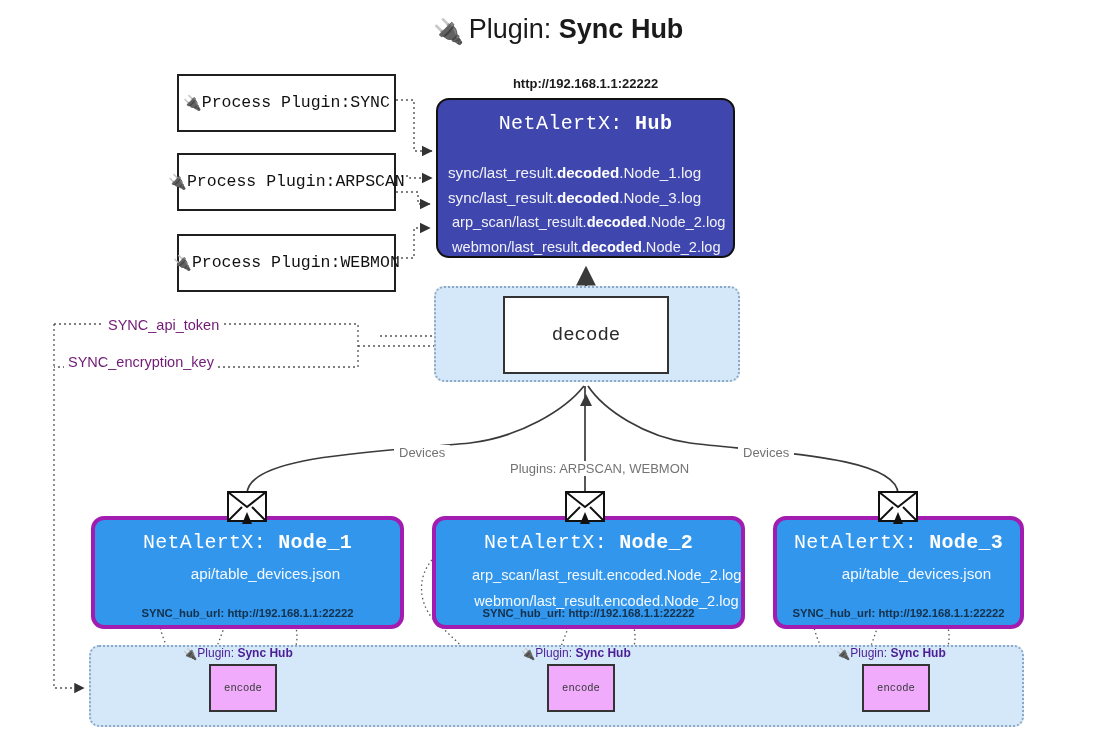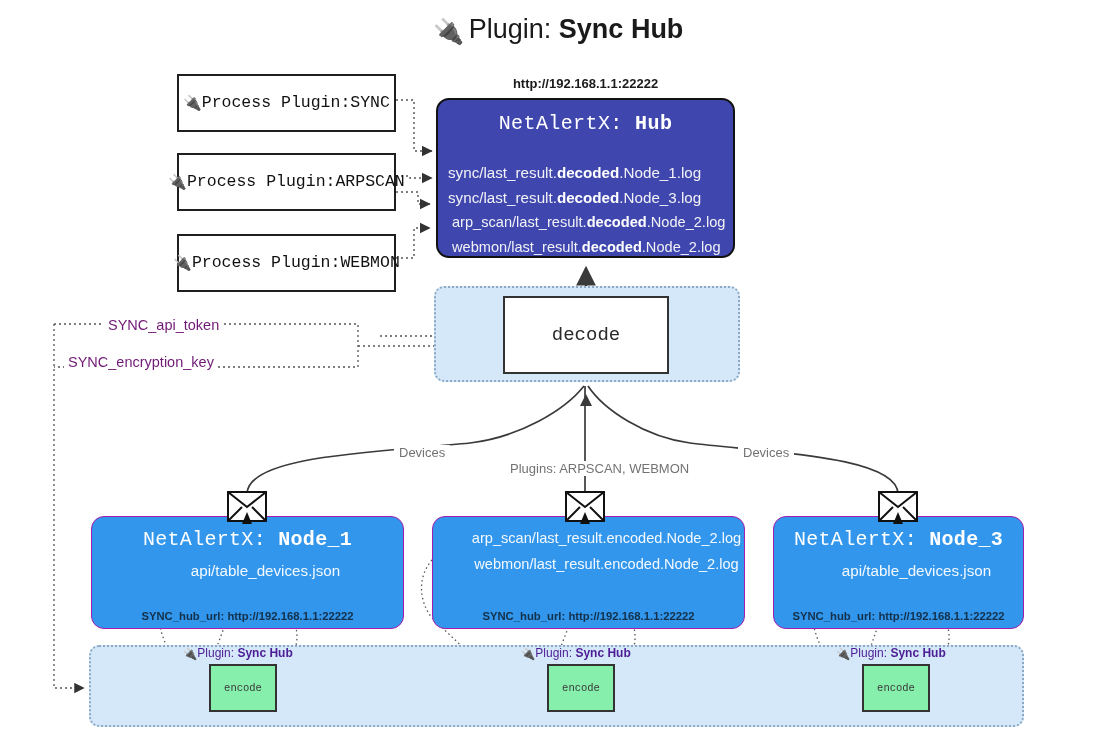--- a/index.html
+++ b/index.html
@@ -81,21 +81,21 @@
   .edgelabel{
     font-size:13px;color:#737373;white-space:nowrap;
     background:#ffffff;padding:0 5px;
   }
   #lbl-dev-l{left:394px;top:445px;}
   #lbl-dev-r{left:738px;top:445px;}
   #lbl-plugins{left:505px;top:461px;}
 
   
   .nodebox{
-    height:113px;background:#3196ec;border:1px solid #a21caf;border-radius:13px;
+    height:113px;background:#3196ec;border:4px solid #a21caf;border-radius:13px;
     color:#ffffff;overflow:hidden;
   }
   .nodebox .n-title{
     font-family:"Liberation Mono","DejaVu Sans Mono",monospace;
     font-size:20px;text-align:center;margin-top:11px;letter-spacing:.3px;white-space:nowrap;
   }
   .nodebox .n-title b{font-weight:700;}
   .nodebox .n-lines{margin-top:8px;}
   .nodebox .n-line{
     font-size:15.2px;line-height:24px;text-align:center;white-space:nowrap;color:#f4f9ff;padding-left:36px;
@@ -111,21 +111,21 @@
 
   
   .envelope{width:40px;height:31px;}
 
   
   #bottomband{
     left:89px;top:645px;width:935px;height:82px;
     background:#d4e8fa;border:2px dotted #8ba9c4;border-radius:10px;
   }
   .encodebox{
-    width:68px;height:48px;background:#86efac;border:2px solid #333;
+    width:68px;height:48px;background:#f0abfc;border:2px solid #333;
     display:flex;align-items:center;justify-content:center;
     font-family:"Liberation Mono","DejaVu Sans Mono",monospace;
     font-size:10.5px;color:#3a3a3a;
   }
   #enc1{left:209px;top:664px;}
   #enc2{left:547px;top:664px;}
   #enc3{left:862px;top:664px;}
   .plugintag{
     font-size:12px;color:#4c1d95;white-space:nowrap;
   }
@@ -233,20 +233,23 @@
     <div class="n-title">
       <span>NetAlertX:</span> <b>Node_1</b>
     </div>
     <div class="n-lines">
       <div class="n-line">api/table_devices.json</div>
     </div>
     <div class="n-foot">SYNC_hub_url: http://192.168.1.1:22222</div>
   </div>
 
   <div class="node nodebox two" id="node2">
+    <div class="n-title">
+      <span>NetAlertX:</span> <b>Node_2</b>
+    </div>
     <div class="n-lines">
       <div class="n-line">arp_scan/last_result.encoded.Node_2.log</div>
       <div class="n-line">webmon/last_result.encoded.Node_2.log</div>
     </div>
     <div class="n-foot">SYNC_hub_url: http://192.168.1.1:22222</div>
   </div>
 
   <div class="node nodebox" id="node3">
     <div class="n-title">
       <span>NetAlertX:</span> <b>Node_3</b>

